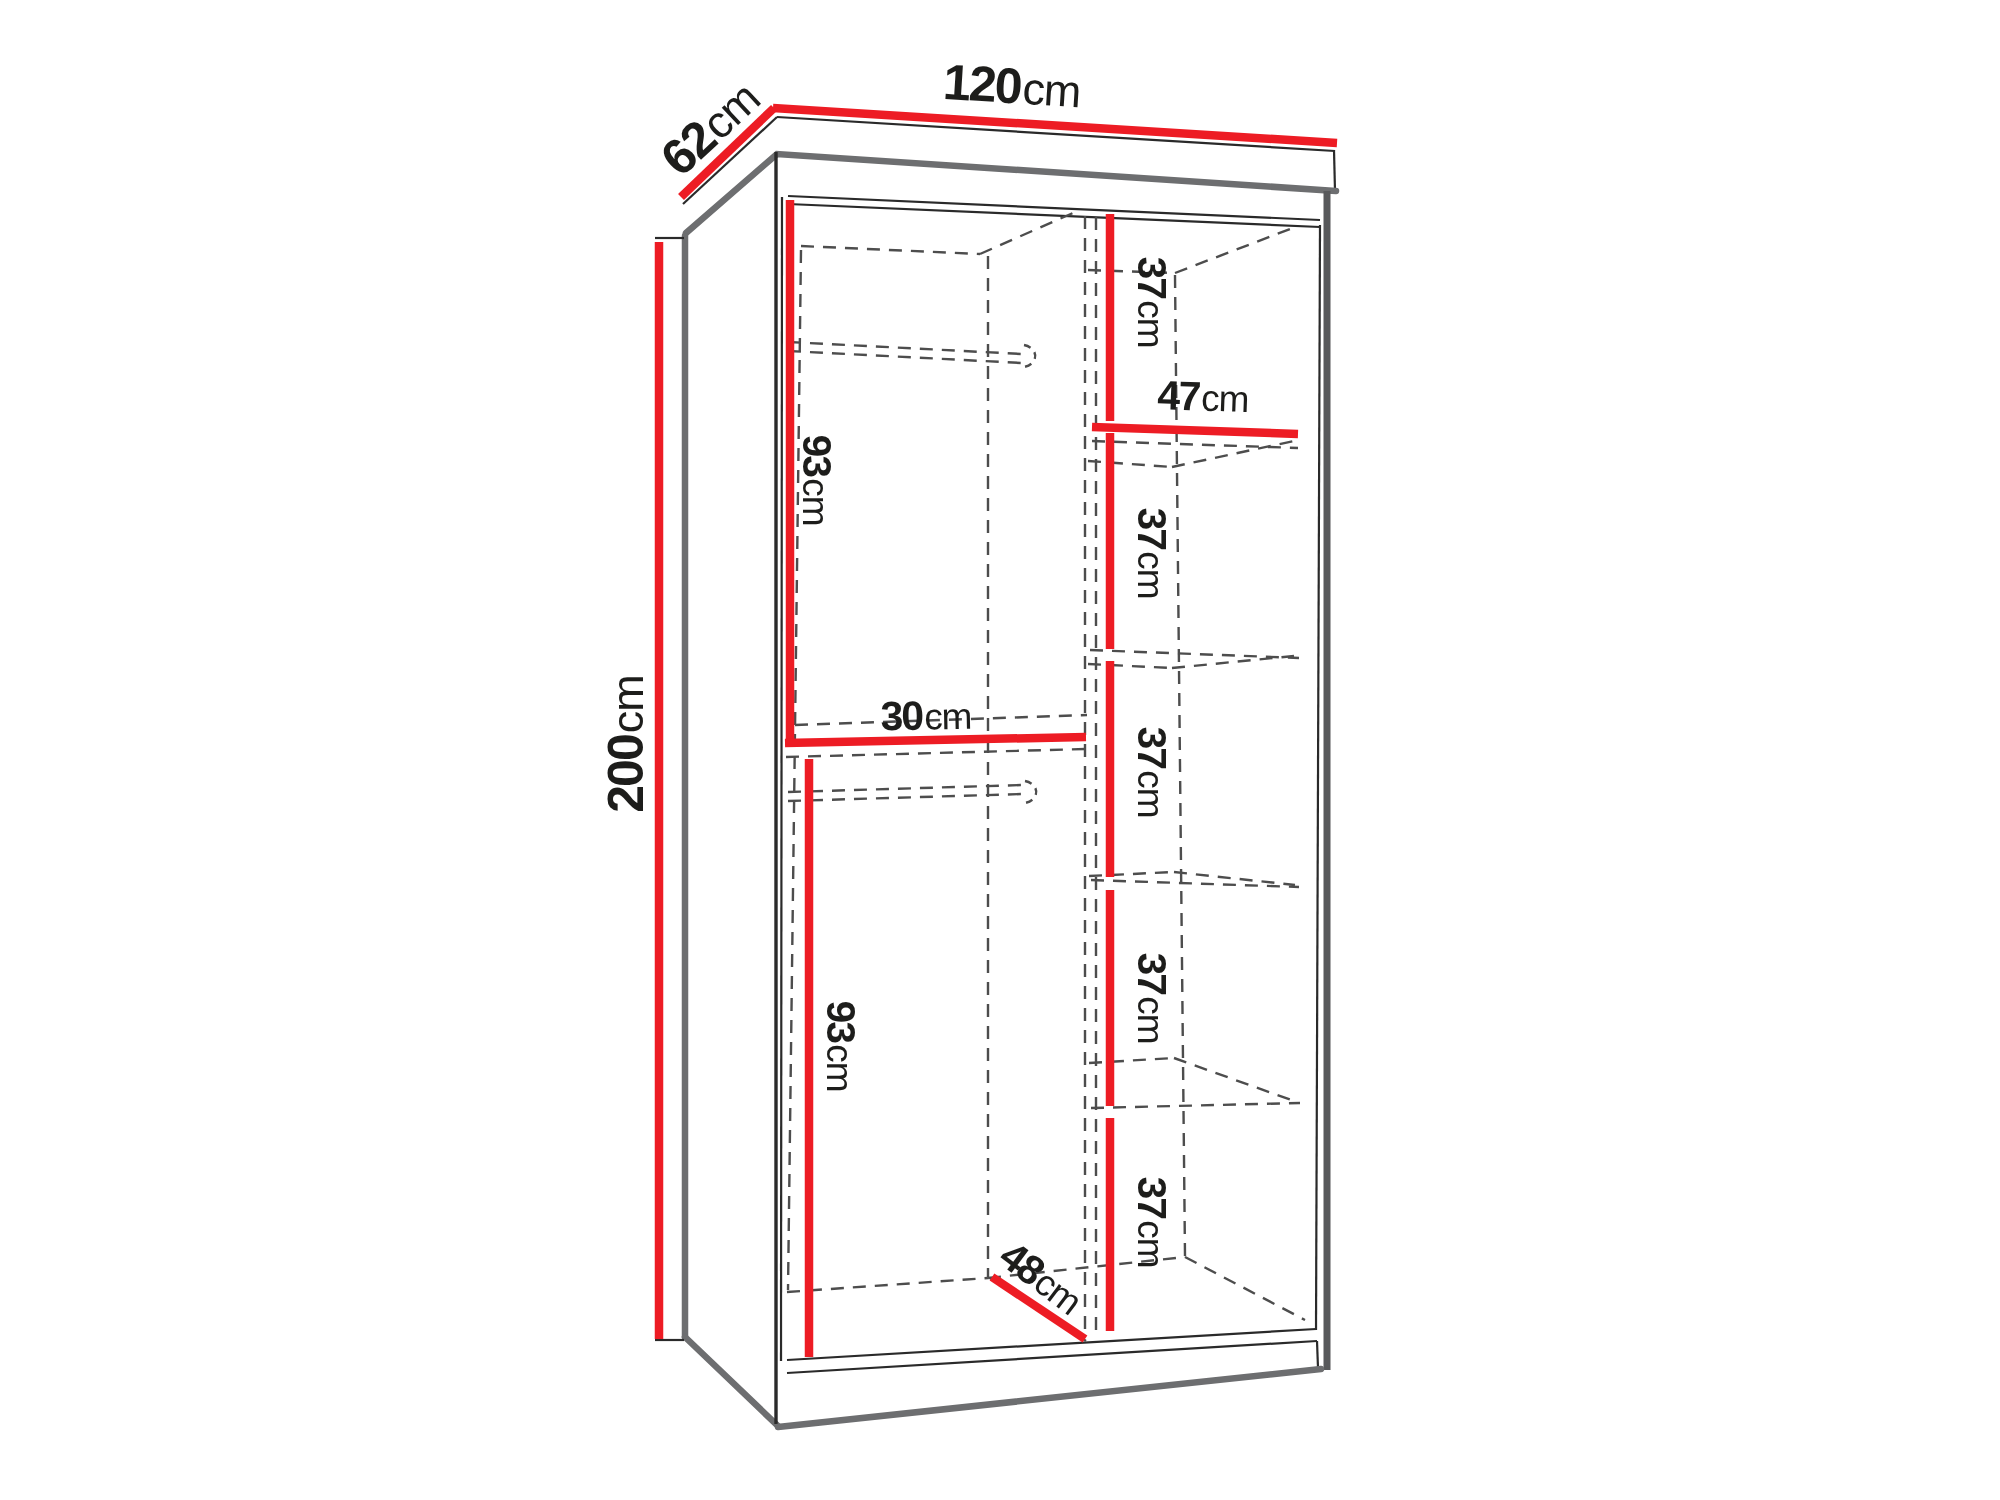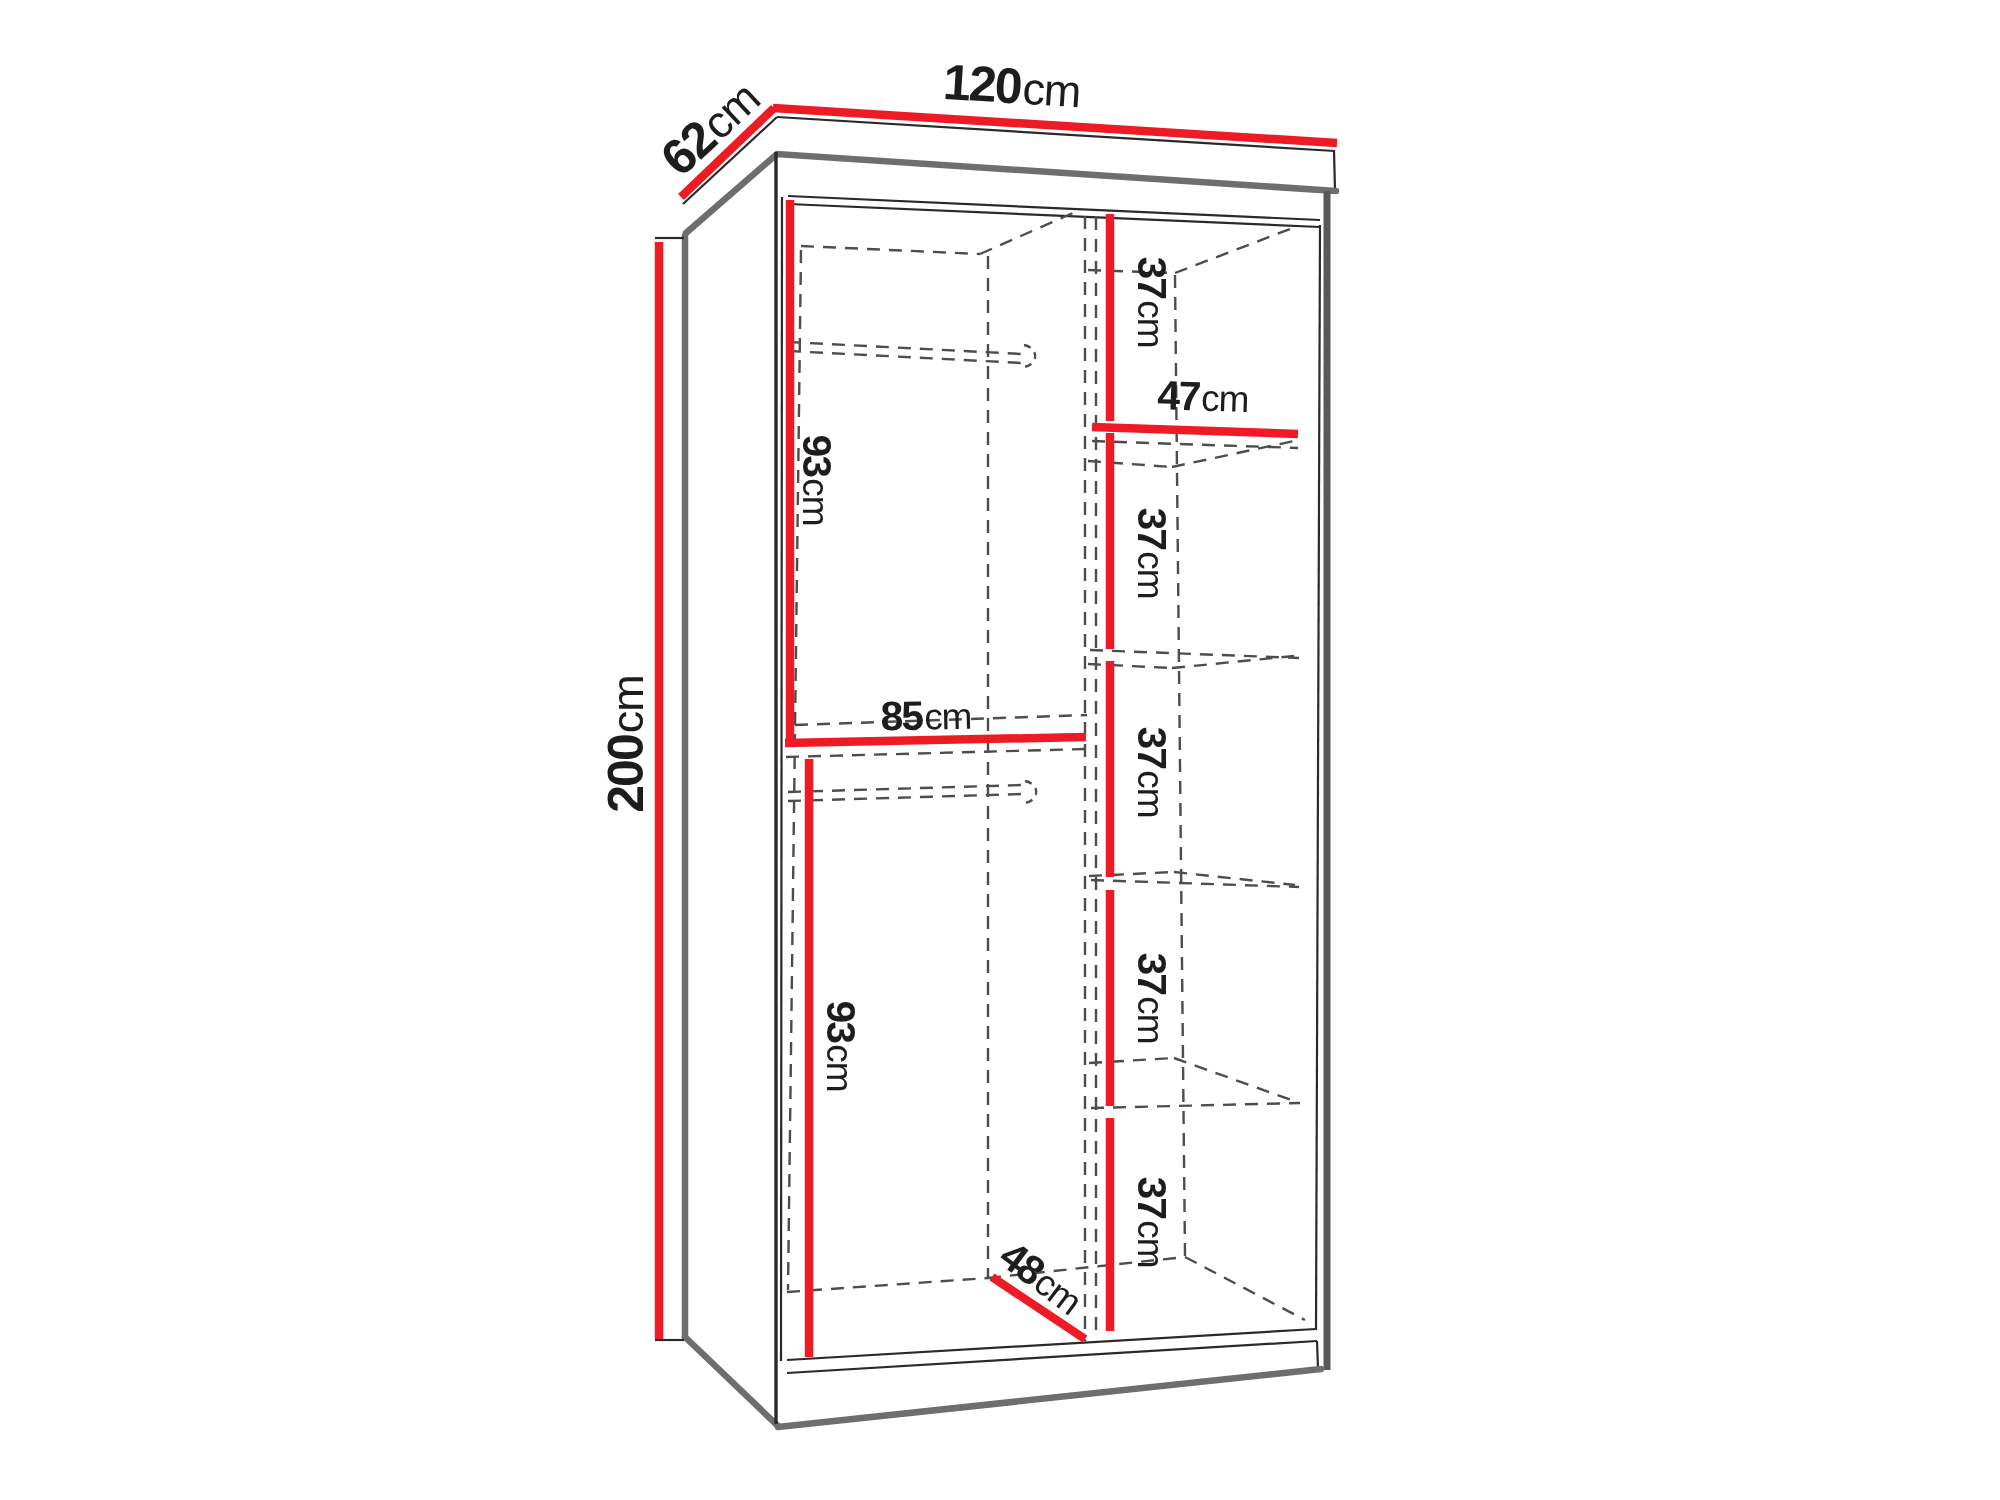--- a/index.html
+++ b/index.html
@@ -151,21 +151,21 @@
 
   <div class="dim big" style="left:626px;top:744px;--rot:-90deg">
     <span class="val">200</span><span class="unit">cm</span>
   </div>
 
   <div class="dim small" style="left:816px;top:480px;--rot:90deg">
     <span class="val">93</span><span class="unit">cm</span>
   </div>
 
   <div class="dim small" style="left:926px;top:716px;--rot:-1deg">
-    <span class="val">85</span><span class="unit">cm</span>
+    <span class="val">30</span><span class="unit">cm</span>
   </div>
 
   <div class="dim small" style="left:840px;top:1046px;--rot:90deg">
     <span class="val">93</span><span class="unit">cm</span>
   </div>
 
   <div class="dim small" style="left:1041px;top:1278px;--rot:37deg">
     <span class="val">48</span><span class="unit">cm</span>
   </div>
 

